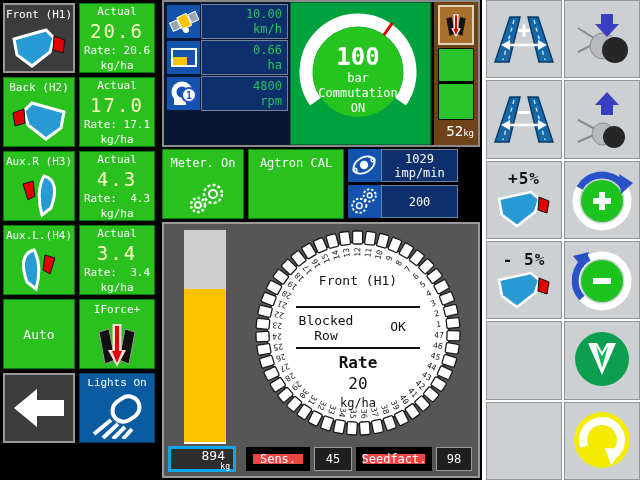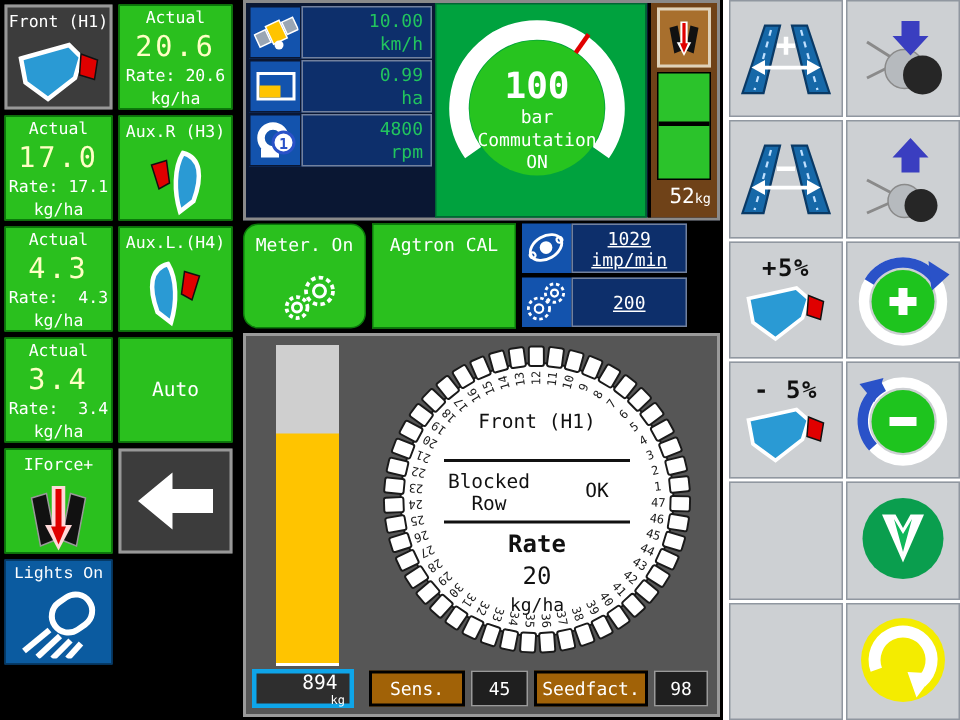--- a/index.html
+++ b/index.html
@@ -42,46 +42,46 @@
     background:#6f4218;border-left:2px solid #000;box-sizing:border-box;}
   .hopper-icon{margin:3px auto 0;width:36px;height:40px;background:#a86f2d;
     border:2px solid #dfd2ba;box-sizing:border-box;display:flex;align-items:center;justify-content:center;}
   .hopper-bar{margin:3px auto 0;width:34px;height:70px;background:#2bc32b;
     border:1px solid #000;position:relative;}
   .hopper-line{position:absolute;left:0;top:32px;width:100%;height:3px;background:#000;}
   .hopper-label{margin-top:3px;text-align:right;padding-right:4px;font-size:14px;}
   .hopper-label .u{font-size:9px;}
 
   .mid-row{position:absolute;left:0;top:149px;width:318px;height:70px;display:flex;}
-  .meter-btn{width:82px;height:70px;margin-right:4px;position:relative;border-radius:10px;}
+  .meter-btn{width:82px;height:70px;margin-right:4px;position:relative;}
   .meter-btn .t{display:block;text-align:center;font-size:12px;padding-top:6px;}
   .meter-btn svg{position:absolute;right:14px;bottom:2px;}
   .cal-btn{width:96px;height:70px;margin-right:4px;}
   .cal-btn .t{display:block;text-align:center;font-size:12px;padding-top:6px;}
-  .sens-stack{width:110px;display:flex;flex-direction:column;gap:3px;text-decoration:underline;}
+  .sens-stack{width:110px;display:flex;flex-direction:column;gap:3px;}
   .sens-row{display:flex;height:33px;}
   .sens-row .ic{width:33px;height:33px;background:#1353ad;display:flex;align-items:center;justify-content:center;}
   .sens-row .v{flex:1;background:#0d2f6b;border:1px solid #72819e;box-sizing:border-box;
     display:flex;flex-direction:column;align-items:center;justify-content:center;font-size:12px;line-height:14px;}
 
   .bottom-panel{position:absolute;left:0;top:222px;width:318px;height:256px;
     background:#565656;border:2px solid #9a9a9a;box-sizing:border-box;}
   .bin-area{position:absolute;left:4px;top:4px;width:72px;height:244px;}
   .bin-bar{position:absolute;left:16px;top:2px;width:42px;height:212px;background:#cfcfcf;
     border-bottom:2px solid #fff;}
   .bin-fill{position:absolute;left:0;bottom:0;width:100%;background:#ffc400;}
   .bin-label{position:absolute;left:0;top:218px;width:68px;height:26px;background:#2e2e2e;
     border:3px solid #0ea5e9;box-sizing:border-box;text-align:right;line-height:11px;padding-top:1px;}
   .bin-label .v{font-size:13px;padding-right:8px;}
   .bin-label .u{font-size:8px;padding-right:3px;}
   .dial-area{position:absolute;left:78px;top:3px;width:232px;height:218px;}
   .tooth{fill:#fff;stroke:#1a1a1a;stroke-width:1.3;}
   .tooth-num{font-size:8px;fill:#1a1a1a;text-anchor:middle;}
   .dial-footer{position:absolute;left:82px;bottom:5px;width:230px;display:flex;gap:4px;}
-  .df-btn{height:24px;background:#a16207;border:2px solid #000000;box-sizing:border-box;
+  .df-btn{height:24px;background:#ef4444;border:7px solid #000000;box-sizing:border-box;
     display:flex;align-items:center;justify-content:center;font-size:12px;}
   .df-val{height:24px;background:#1f1f1f;border:1px solid #9a9a9a;box-sizing:border-box;
     display:flex;align-items:center;justify-content:center;font-size:12px;}
 
   
   .right-col{position:absolute;left:482px;top:0;width:158px;height:480px;background:#fff;
     display:grid;grid-template-columns:1fr 1fr;grid-template-rows:repeat(6,1fr);
     gap:2px;padding-left:4px;box-sizing:border-box;}
   .rc-cell{background:#cdd0d3;border:1px solid #9097a0;box-sizing:border-box;
     display:flex;flex-direction:column;align-items:center;justify-content:center;cursor:pointer;}
@@ -99,20 +99,27 @@
       <path d="M44,11 L55,15 L53,28 L43,25 Z" fill="#e00000" stroke="#111" stroke-width="1"></path>
     </svg>
   </div>
   <div class="btn btn-green val-btn">
     <span class="val-label">Actual</span>
     <span class="val-big">20.6</span>
     <span class="val-rate">Rate: 20.6</span>
     <span class="val-unit">kg/ha</span>
   </div>
 
+  <div class="btn btn-green chan-btn">
+    <span class="chan-title">Back (H2)</span>
+    <svg class="chan-icon" width="58" height="46" viewBox="0 0 58 46">
+      <path d="M54,14 L22,5 L14,13 L18,27 L36,41 L51,30 Z" fill="#2a9ad4" stroke="#fff" stroke-width="3"></path>
+      <path d="M14,11 L3,15 L5,28 L15,25 Z" fill="#e00000" stroke="#111" stroke-width="1"></path>
+    </svg>
+  </div>
   <div class="btn btn-green val-btn">
     <span class="val-label">Actual</span>
     <span class="val-big">17.0</span>
     <span class="val-rate">Rate: 17.1</span>
     <span class="val-unit">kg/ha</span>
   </div>
 
   <div class="btn btn-green chan-btn">
     <span class="chan-title">Aux.R (H3)</span>
     <svg class="chan-icon" width="58" height="46" viewBox="0 0 58 46">
@@ -196,21 +203,21 @@
         </div>
       </div>
       <div class="info-row">
         <div class="info-icon">
           <svg width="30" height="28" viewBox="0 0 30 28">
             <rect x="3" y="5" width="24" height="17" fill="none" stroke="#fff" stroke-width="2"></rect>
             <rect x="4" y="13" width="14" height="8" fill="#ffc400"></rect>
           </svg>
         </div>
         <div class="info-val">
-          <div>0.99</div>
+          <div>0.66</div>
           <div>ha</div>
         </div>
       </div>
       <div class="info-row">
         <div class="info-icon">
           <svg width="30" height="28" viewBox="0 0 30 28">
             <circle cx="13" cy="12" r="8" fill="none" stroke="#fff" stroke-width="5"></circle>
             <rect x="5" y="19" width="12" height="6" fill="#fff"></rect>
             <circle cx="20" cy="15" r="7" fill="#fff" stroke="#2a52c8" stroke-width="2"></circle>
             <text x="20" y="19" font-size="10" font-weight="bold" fill="#2a52c8" text-anchor="middle">1</text>

